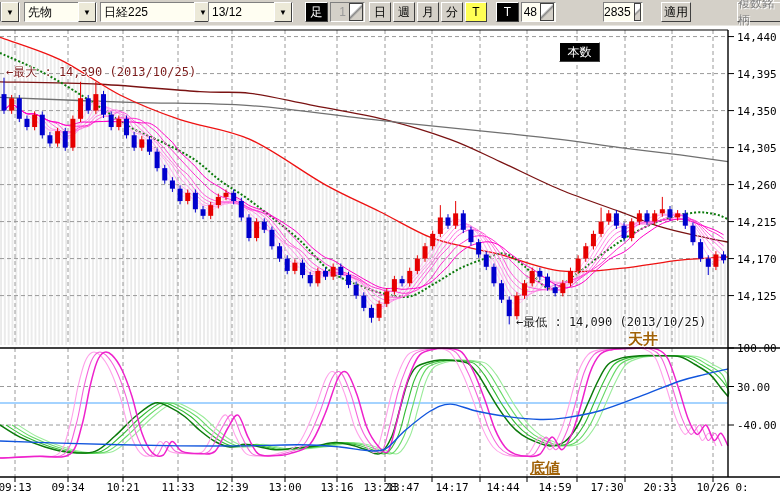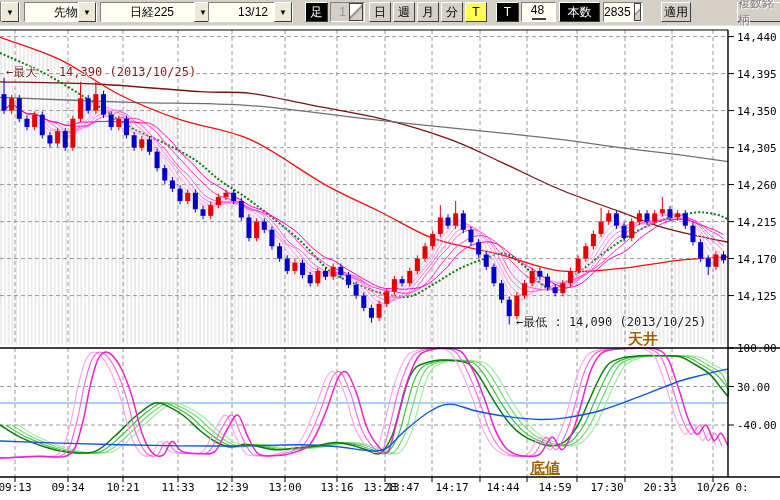--- a/index.html
+++ b/index.html
@@ -4,21 +4,21 @@
 <style>
   html,body{margin:0;padding:0;background:#fff;}
   #app{position:relative;width:780px;height:500px;overflow:hidden;background:#fff;
        font-family:"Liberation Sans","DejaVu Sans",sans-serif;}
   
   #toolbar{position:absolute;left:0;top:0;width:780px;height:25px;background:#d4d0c8;
            border-bottom:1px solid #e8e6e0;}
   .tb{position:absolute;top:2px;height:20px;box-sizing:border-box;font-size:12px;}
   .combo{background:#fffef2;border:1px solid;border-color:#808080 #fff #fff #808080;
          display:flex;align-items:center;}
-  .combo .ctext{flex:1;padding:0 16px;color:#000;white-space:nowrap;overflow:hidden;margin-left:13px;}
+  .combo .ctext{flex:1;padding:0 3px;color:#000;white-space:nowrap;overflow:hidden;}
   .drop{width:16px;height:18px;background:#ece9d8;border:1px solid;
         border-color:#fff #404040 #404040 #fff;display:flex;align-items:center;justify-content:center;
         font-size:8px;color:#000;}
   .blackbtn{background:#000;color:#fff;border:1px solid;border-color:#fff #404040 #404040 #fff;
             display:flex;align-items:center;justify-content:center;}
   .btn3d{background:#d4d0c8;border:1px solid;border-color:#fff #404040 #404040 #fff;
          display:flex;align-items:center;justify-content:center;color:#000;}
   .btn3d.yellow{background:#ffff55;}
   .btn3d.disabled{color:#808080;text-shadow:1px 1px 0 #fff;}
   .spin{background:#fffef2;border:1px solid;border-color:#808080 #fff #fff #808080;
@@ -396,25 +396,25 @@
     </div>
     <div class="tb btn3d" style="left:441px;width:22px;">
       <span>分</span>
     </div>
     <div class="tb btn3d yellow" style="left:465px;width:22px;">
       <span>T</span>
     </div>
     <div class="tb blackbtn" style="left:496px;width:23px;">
       <span>T</span>
     </div>
-    <div class="tb spin" style="left:521px;width:35px;flex-direction:column;">
+    <div class="tb spin" style="left:521px;width:35px;">
       <span class="sval">48</span>
       <span class="spinbtn"></span>
     </div>
-    <div class="tb blackbtn" style="left:559px;width:41px;">
+    <div class="tb blackbtn" style="left:559px;width:41px;margin-top:40px;">
       <span>本数</span>
     </div>
     <div class="tb spin" style="left:603px;width:40px;">
       <span class="sval">2835</span>
       <span class="spinbtn"></span>
     </div>
     <div class="tb btn3d" style="left:661px;width:30px;">
       <span>適用</span>
     </div>
     <div class="tb btn3d disabled" style="left:737px;width:46px;">

